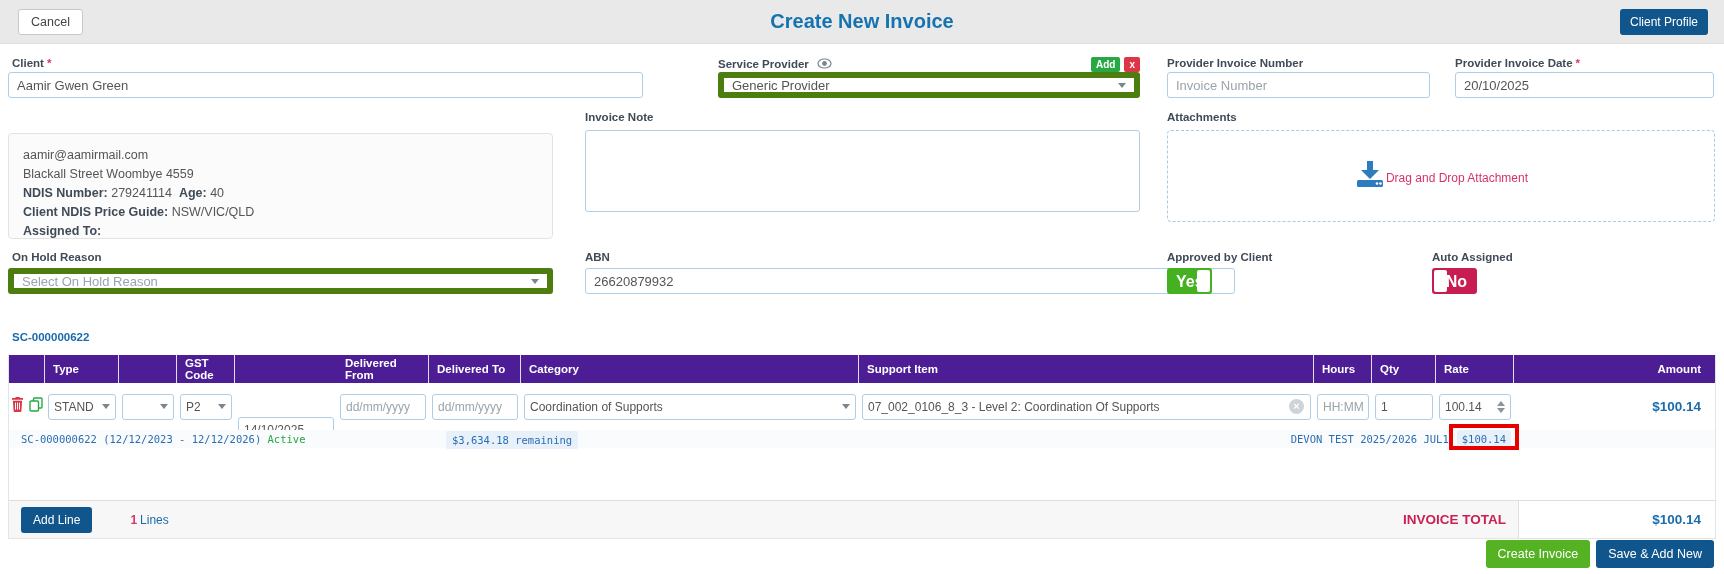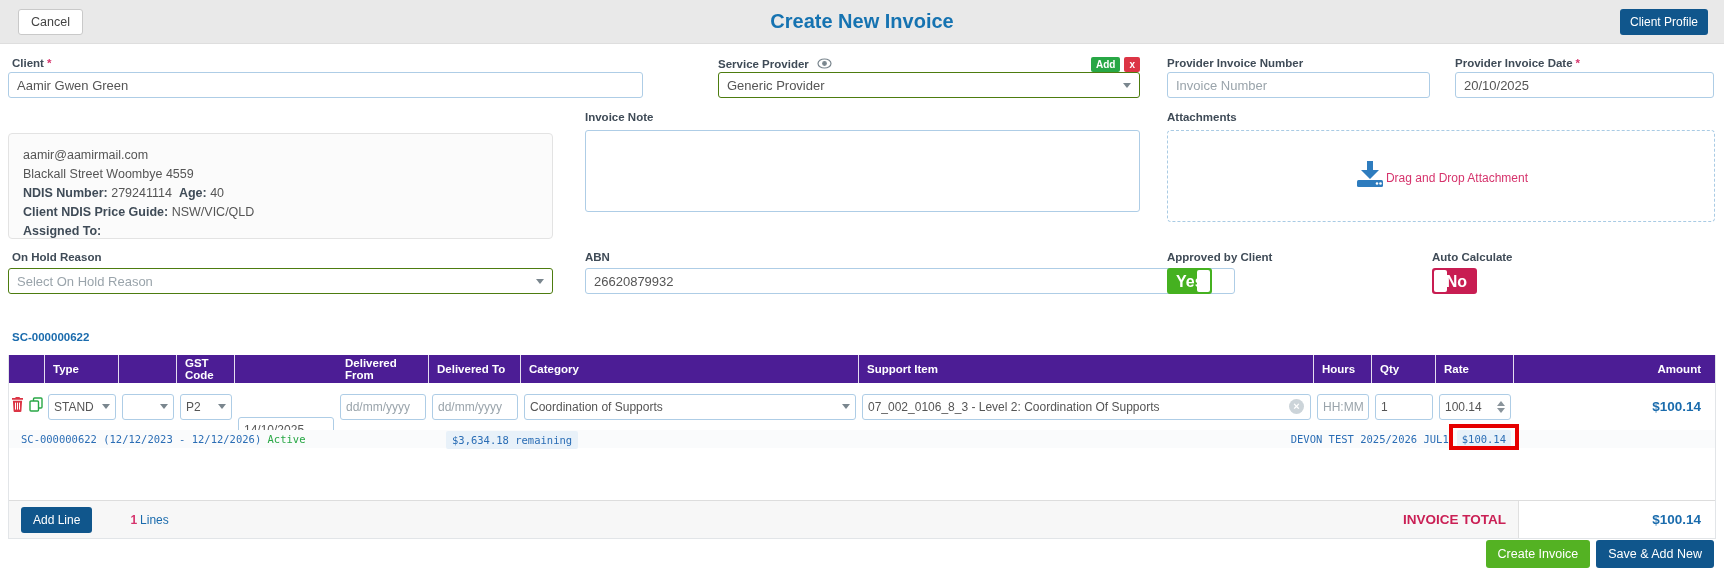--- a/index.html
+++ b/index.html
@@ -11,21 +11,21 @@
   .btn { border:none; border-radius:3px; cursor:pointer; font-family:"Liberation Sans",sans-serif; }
   .cancel-btn { margin-left:18px; height:26px; padding:0 12px; background:#fff; border:1px solid #c9c9c9; color:#444; font-size:12.5px; }
   .page-title { position:absolute; left:0; right:0; text-align:center; color:#1673b1; font-size:20px; font-weight:bold; }
   .client-profile-btn { margin-left:auto; margin-right:16px; height:26px; padding:0 10px; background:#10568c; color:#fff; font-size:12px; z-index:2; }
 
   
   .form-label { position:absolute; font-size:11.5px; font-weight:bold; color:#3f4b57; }
   .req { color:#d6336c; margin-left:3px; }
   .tinput { position:absolute; height:26px; border:1px solid #aecde6; border-radius:3px; padding:4px 8px; font-size:13px; color:#555; font-family:Liberation Sans, sans-serif; background:#fff; }
   .tinput::placeholder { color:#9aa4ab; }
-  .fselect { position:absolute; height:26px; border:1px solid #4d7c0f; border-radius:3px; background:#fff; display:flex; align-items:center; padding:0 8px; font-size:13px; color:#555; cursor:pointer; }
+  .fselect { position:absolute; height:26px; border:6px solid #4d7c0f; border-radius:3px; background:#fff; display:flex; align-items:center; padding:0 8px; font-size:13px; color:#555; cursor:pointer; }
   .fselect .ph { color:#9aa4ab; }
   .caret { margin-left:auto; width:0; height:0; border-left:4px solid transparent; border-right:4px solid transparent; border-top:5px solid #7a868e; }
   .sp-head { position:absolute; left:718px; top:55px; width:422px; display:flex; align-items:center; }
   .sp-head .form-label { position:static; }
   .eye { margin-left:8px; }
   .mini-badge { font-size:10px; font-weight:bold; color:#fff; border-radius:2px; padding:2px 5px; cursor:pointer; }
   .add-badge { margin-left:auto; background:#28a745; }
   .x-badge { margin-left:4px; background:#dc3545; }
 
   .info-box { position:absolute; left:8px; top:133px; width:545px; height:106px; background:#fbfbfb; border:1px solid #e3e3e3; border-radius:4px; padding:12px 14px; font-size:12.5px; color:#555; line-height:19px; }
@@ -152,21 +152,21 @@
 
   <div class="form-label" style="left:585px; top:251px;">ABN</div>
   <input class="tinput" style="left: 585px; top: 268px; width: 650px;" value="26620879932">
 
   <div class="form-label" style="left:1167px; top:251px;">Approved by Client</div>
   <div class="toggle on" style="left:1167px; top:268px;">
     <span class="txt">Yes</span>
       <span class="knob"></span>
   </div>
 
-  <div class="form-label" style="left:1432px; top:251px;">Auto Calculate</div>
+  <div class="form-label" style="left:1432px; top:251px;">Auto Assigned</div>
   <div class="toggle off" style="left:1432px; top:268px;">
     <span class="txt">No</span>
       <span class="knob"></span>
   </div>
 
   <div class="sc-link">SC-000000622</div>
 
   <div class="table-block">
     <div class="thead">
       <div class="th c0"></div>

